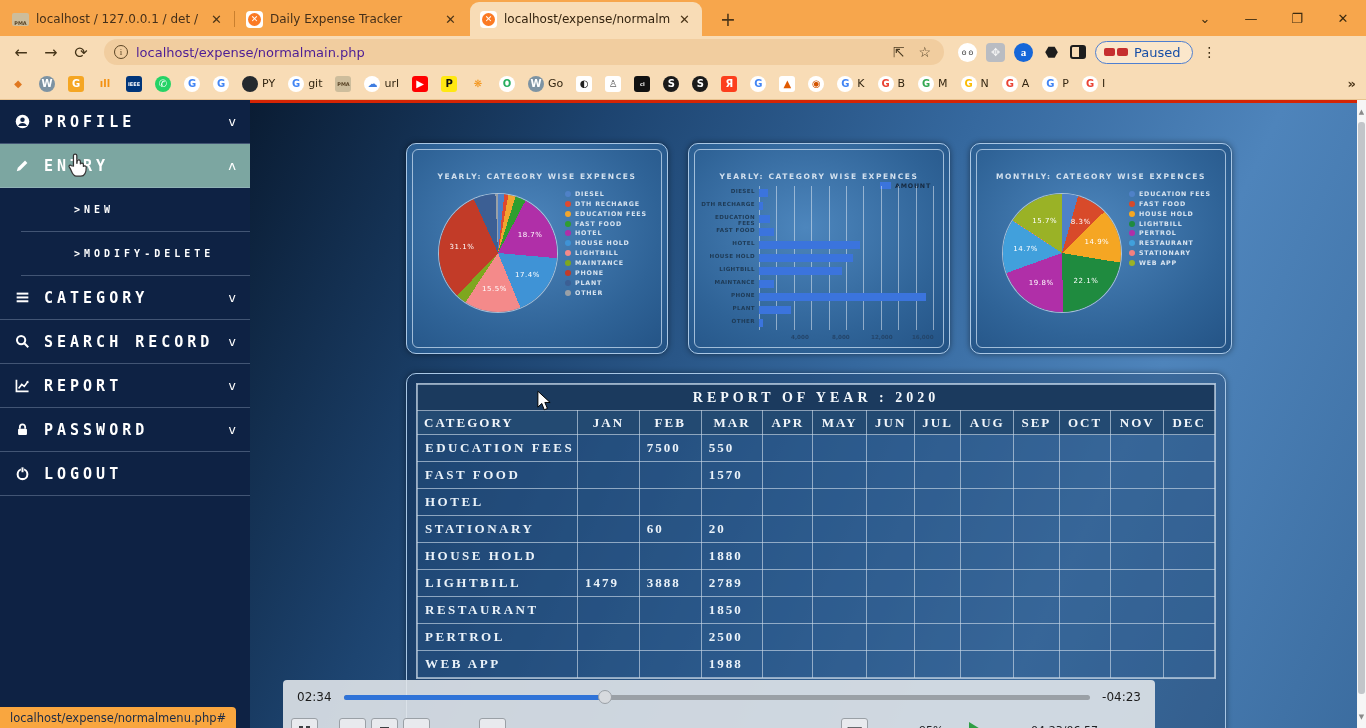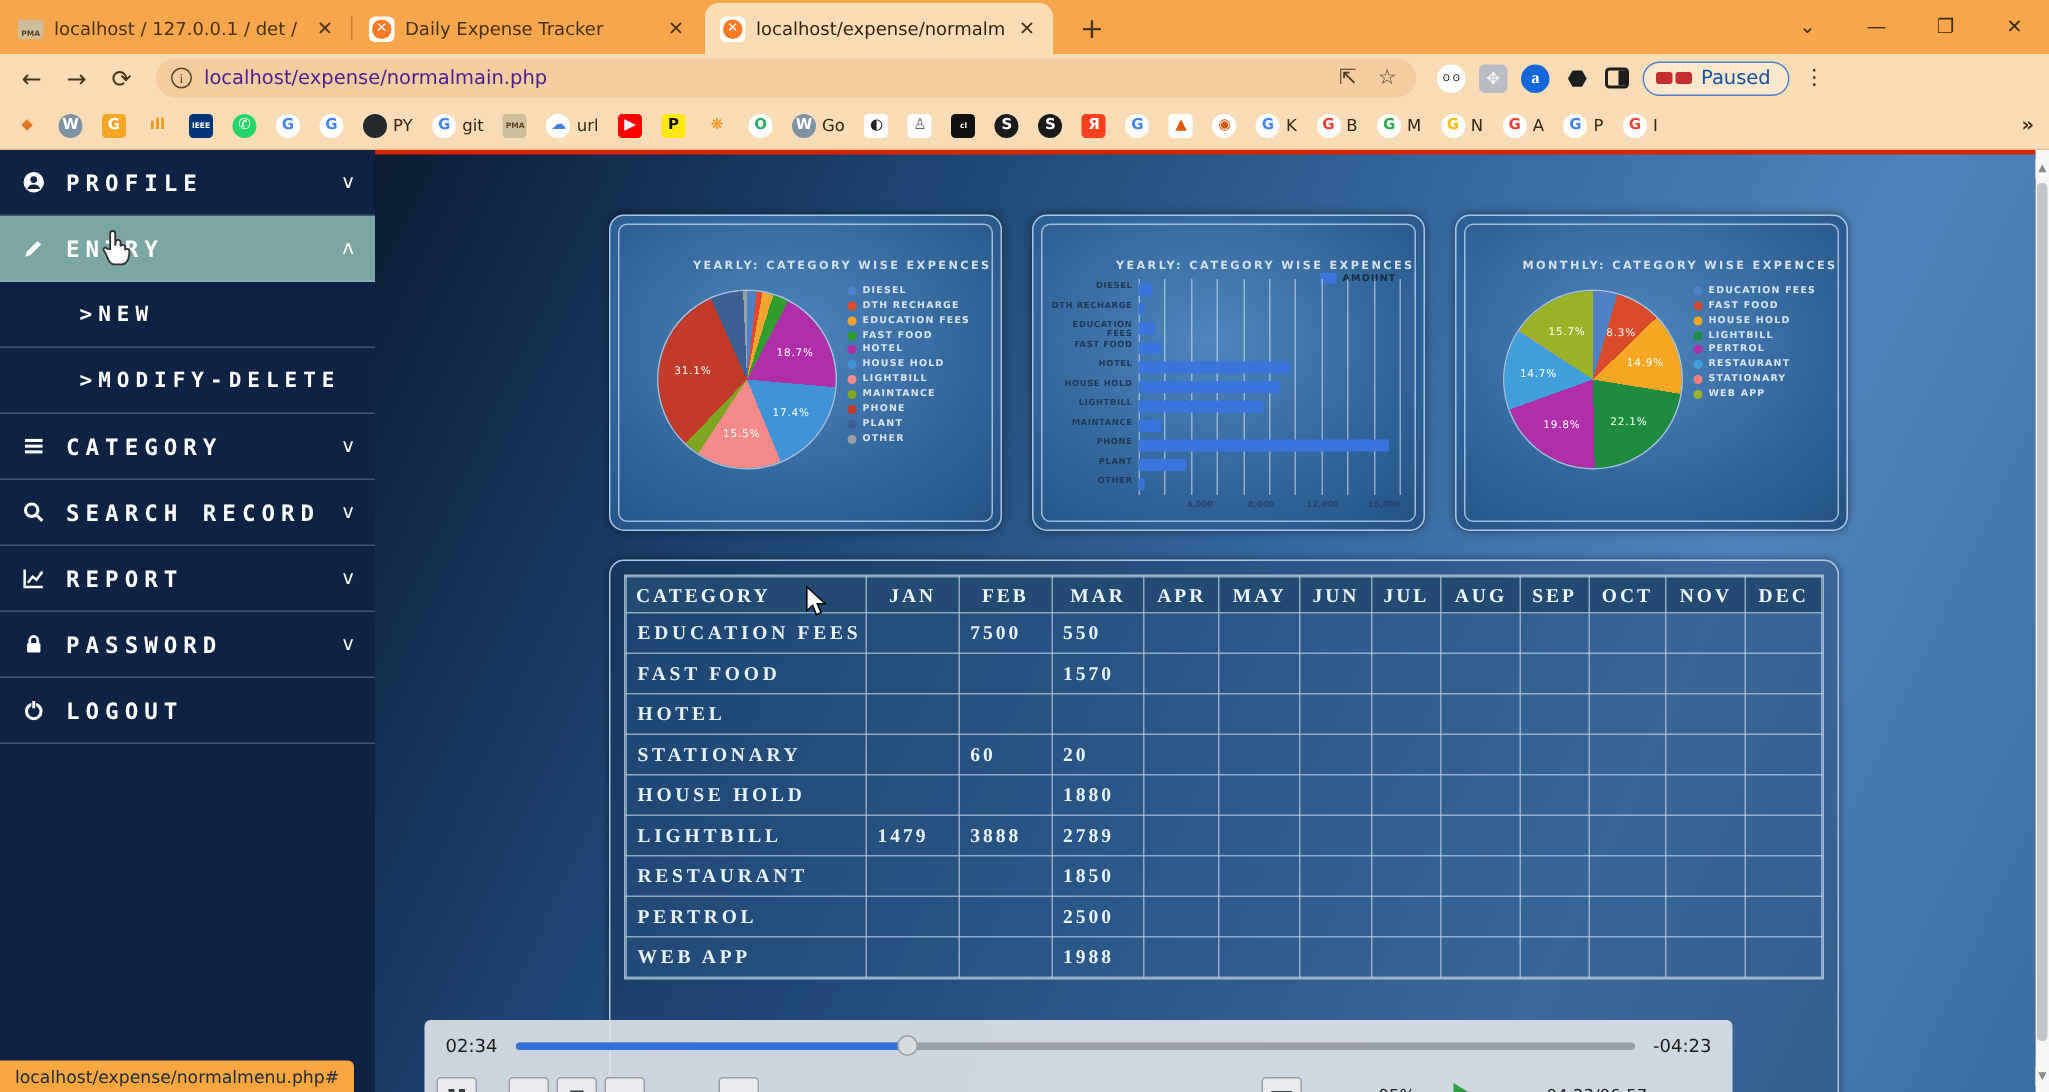--- a/index.html
+++ b/index.html
@@ -52,41 +52,41 @@
   .bm-lbl { font-size:11px; color:#33261263; color:#332612; }
   .bm-overflow { margin-left:auto; color:#4a3418; font-size:13px; font-weight:bold; }
 
   
   .viewport { position:relative; width:1366px; height:628px; overflow:hidden; background:#0b1f38; }
 
   
   .sidebar { position:absolute; left:0; top:0; width:250px; height:628px; background:#0e2244; z-index:5; }
   .side-item { height:44px; display:flex; align-items:center; padding:0 14px; gap:13px; border-bottom:1px solid rgba(190,205,230,.30); position:relative;
                color:#fff; font-family:"DejaVu Sans Mono", monospace; font-weight:bold; font-size:15px; letter-spacing:4px; }
-  .side-item.sub { padding-left:53px; font-size:14px; }
+  .side-item.sub { padding-left:53px; font-size:10px;margin-left:21px; }
   .side-item.active { background:#7ca6a1; }
   .side-item .chev { margin-left:auto; font-weight:normal; font-size:13px; letter-spacing:0; }
   .side-icon { width:17px; height:17px; flex:none; display:flex; }
   .hand-cursor { position:absolute; left:62px; top:7px; width:30px; height:32px; z-index:40; }
 
   
   .main { position:absolute; left:250px; top:0; width:1107px; height:628px;
           background:linear-gradient(115deg,#0a1c33 0%,#1d4470 26%,#35689e 52%,#4e84bb 74%,#3c6da0 100%); }
   .main-header { height:57px; background:linear-gradient(90deg,#0a1c33 0%,#0e2a4a 55%,#123150 100%); position:relative; }
   .welcome { position:absolute; right:28px; top:6px; font-family:"DejaVu Serif", serif; font-style:italic; font-weight:bold;
              font-size:31px; letter-spacing:3px; color:#ffa81f; text-shadow:2px 3px 3px rgba(0,0,0,.85); }
   .red-line { height:3px; background:#d42404; }
 
   
   .charts-row { display:flex; gap:20px; padding:40px 0 0 156px; }
   .panel { width:262px; height:211px; border-radius:10px; border:1px solid #a9c7e5; padding:5px; flex:none;
            background:radial-gradient(95% 95% at 45% 40%, #4d86bd 0%, #2f6397 55%, #1d4a7b 100%);
            box-shadow:0 0 6px rgba(0,0,0,.45); }
   .panel-inner { width:100%; height:100%; border:1px solid rgba(190,212,235,.8); border-radius:6px; position:relative; overflow:hidden; }
-  .panel-title { position:absolute; top:22px; left:0; right:0; text-align:right; font-size:7.5px; font-weight:bold;
+  .panel-title { position:absolute; top:22px; left:0; right:0; text-align:center; font-size:7.5px; font-weight:bold;
                  letter-spacing:1.6px; color:#d2e0ee; }
   .pie-wrap { position:absolute; left:26px; top:44px; width:118px; height:118px; }
   .pie { width:118px; height:118px; border-radius:50%; }
   .pie-label { position:absolute; font-size:7px; font-weight:normal; color:#fff; transform:translate(-50%,-50%); letter-spacing:.5px; }
   .legend { position:absolute; right:10px; top:40px; width:86px; display:flex; flex-direction:column; gap:2px; }
   .leg-item { display:flex; gap:4px; align-items:flex-start; }
   .leg-dot { width:6px; height:6px; border-radius:50%; flex:none; margin-top:1px; }
   .leg-txt { font-size:6.3px; font-weight:bold; letter-spacing:.8px; color:#d8e4f0; line-height:1.25; }
 
   
@@ -566,20 +566,23 @@
                 </div>
               </div>
             </div>
         </div>
       </div>
 
       <div class="report-wrap">
         <div class="report-inner">
           <table class="report">
             <thead>
+              <tr>
+                  <th class="rt-title" id="rt-title" colspan="13">REPORT OF YEAR : 2020</th>
+                </tr>
               <tr class="rt-head" id="rt-head">
                   <th>CATEGORY</th>
                   <th>JAN</th>
                   <th>FEB</th>
                   <th>MAR</th>
                   <th>APR</th>
                   <th>MAY</th>
                   <th>JUN</th>
                   <th>JUL</th>
                   <th>AUG</th>

